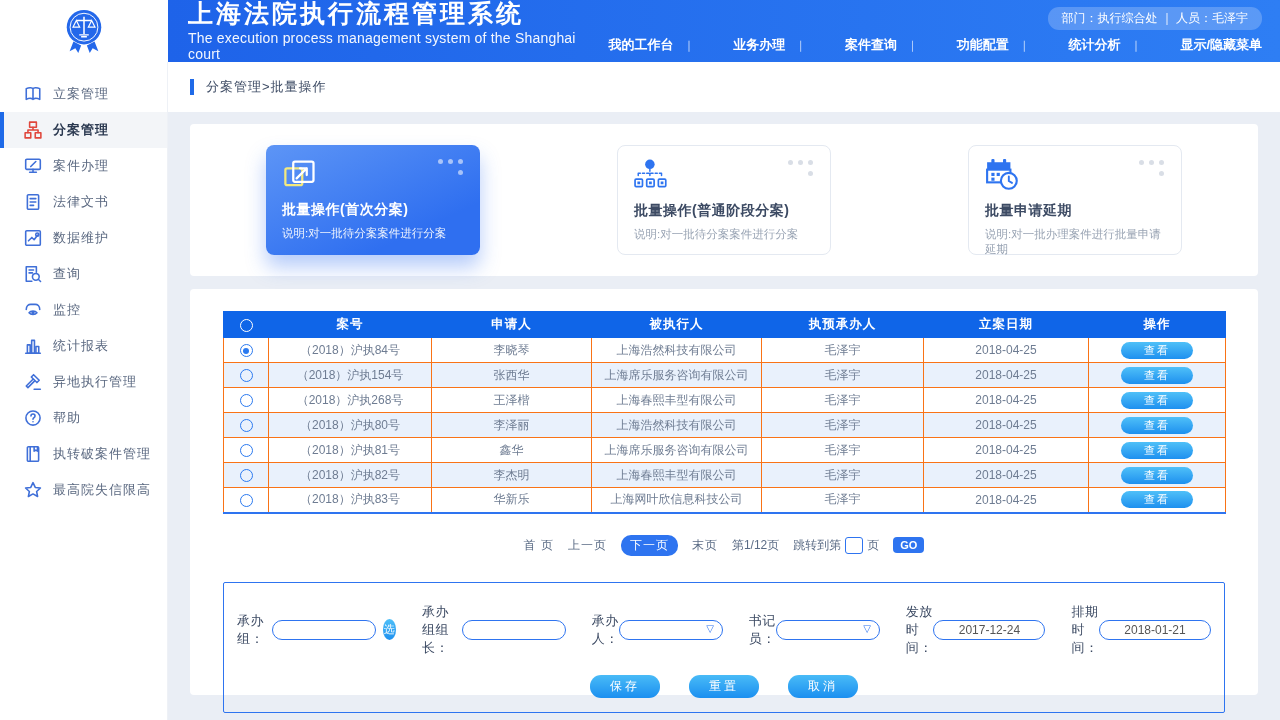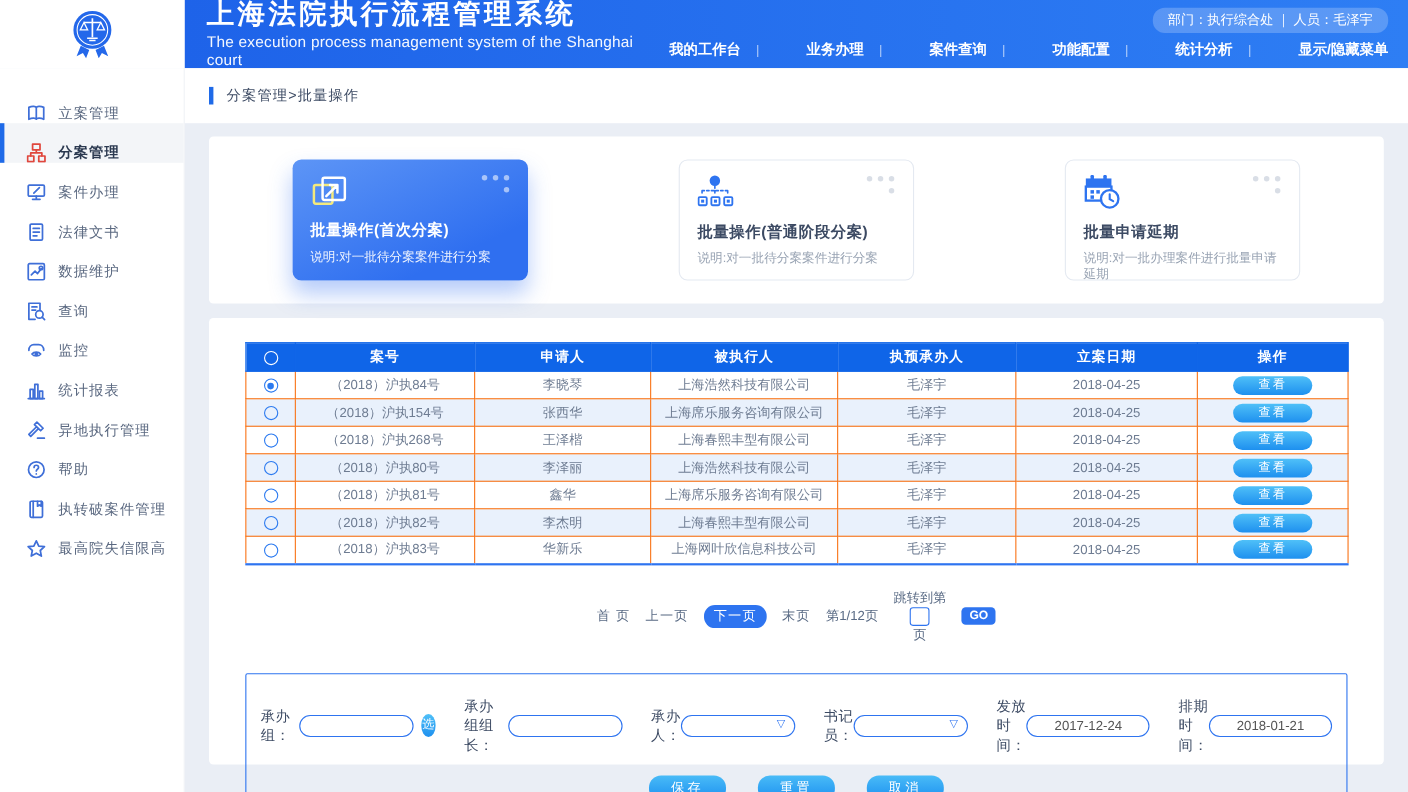--- a/index.html
+++ b/index.html
@@ -15,21 +15,21 @@
   .app-title { color:#fff; font-size:25px; font-weight:bold; letter-spacing:3px; line-height:1.1; }
   .app-subtitle { color:rgba(255,255,255,.95); font-size:14px; margin-top:2px; letter-spacing:.2px; }
   .topbar-right { display:flex; flex-direction:column; align-items:flex-end; justify-content:space-between; padding:7px 0 8px; }
   .user-pill { background:rgba(255,255,255,.22); color:#fff; font-size:12px; padding:3px 14px; border-radius:11px; }
   .top-nav { display:flex; align-items:center; color:#fff; font-size:13px; font-weight:bold; }
   .top-nav .sep { margin:0 10px; font-weight:normal; opacity:.85; font-size:11px; }
   .top-nav-item { cursor:pointer; white-space:nowrap;margin-left:29px; }
 
   
   .sidebar { position:absolute; left:0; top:62px; width:168px; height:658px; background:#fff; border-right:1px solid #eef1f6; padding-top:14px; }
-  .side-item { display:flex; align-items:flex-end; height:36px; padding-left:24px; cursor:pointer; color:#3f6fd8; }
+  .side-item { display:flex; align-items:center; height:36px; padding-left:24px; cursor:pointer; color:#3f6fd8; }
   .side-item .icon { width:18px; height:18px; display:inline-flex; }
   .side-item .icon svg { width:18px; height:18px; }
   .side-label { margin-left:11px; font-size:13px; color:#5a6880; letter-spacing:1px; }
   .side-item.active { background:#f3f5f8; border-left:4px solid #1f6ae8; padding-left:20px; color:#e0473d; }
   .side-item.active .side-label { color:#2b3950; font-weight:bold; }
 
   
   .content { position:absolute; left:168px; top:62px; width:1112px; height:658px; }
   .breadcrumb-strip { height:50px; background:#fff; display:flex; align-items:center; padding-left:22px; }
   .bc-bar { width:4px; height:16px; background:#1f6ae8; margin-right:12px; }
@@ -64,21 +64,21 @@
   .radio.checked::after { content:""; position:absolute; left:2.5px; top:2.5px; width:6px; height:6px; border-radius:50%; background:#2b7af0; }
   .radio.header { border-color:#fff; cursor:default; }
   .view-btn { display:inline-block; width:72px; height:17px; line-height:17px; border-radius:9px; background:linear-gradient(180deg,#4fc0f8,#1e90ef); color:#fff; font-size:11px; letter-spacing:2px; cursor:pointer; }
 
   
   .pagination { display:flex; align-items:center; justify-content:center; margin-top:21px; font-size:12px; color:#5a6b85; gap:14px; }
   .pg-link { cursor:pointer; letter-spacing:1px; }
   .pg-link.active { background:#2e74f0; color:#fff; padding:2px 9px; border-radius:10px; }
   .jump-box { width:18px; height:17px; border:1px solid #2e74f0; border-radius:3px; outline:none; font-size:11px; text-align:center; margin:0 4px; }
   .go-btn { background:#2e74f0; color:#fff; font-size:11px; font-weight:bold; border:none; border-radius:4px; padding:2px 7px; cursor:pointer; }
-  .jump-group { display:flex; align-items:center;flex-direction:column; }
+  .jump-group { display:flex; align-items:center; }
 
   
   .assign-form { width:1002px; margin-top:26px; border:1px solid #2e74f0; border-radius:2px; padding:20px 0 14px; }
   .form-row { display:flex; align-items:center; justify-content:center; gap:0; }
   .field { display:flex; align-items:center; margin:0 13px; }
   .field label { font-size:13px; color:#3c4a63; letter-spacing:.5px; }
   .pill-input { width:104px; height:20px; border:1px solid #2e74f0; border-radius:11px; outline:none; font-size:12px; color:#555; text-align:center; background:#fff; }
   .pill-select { position:relative; }
   .pill-select .arrow { position:absolute; right:9px; top:3px; font-size:10px; color:#2e74f0; pointer-events:none; }
   .pick-btn { width:21px; height:21px; border-radius:50%; border:none; margin-left:7px; background:linear-gradient(180deg,#4fc0f8,#1e90ef); color:#fff; font-size:11px; cursor:pointer; line-height:21px; text-align:center; padding:0; }

